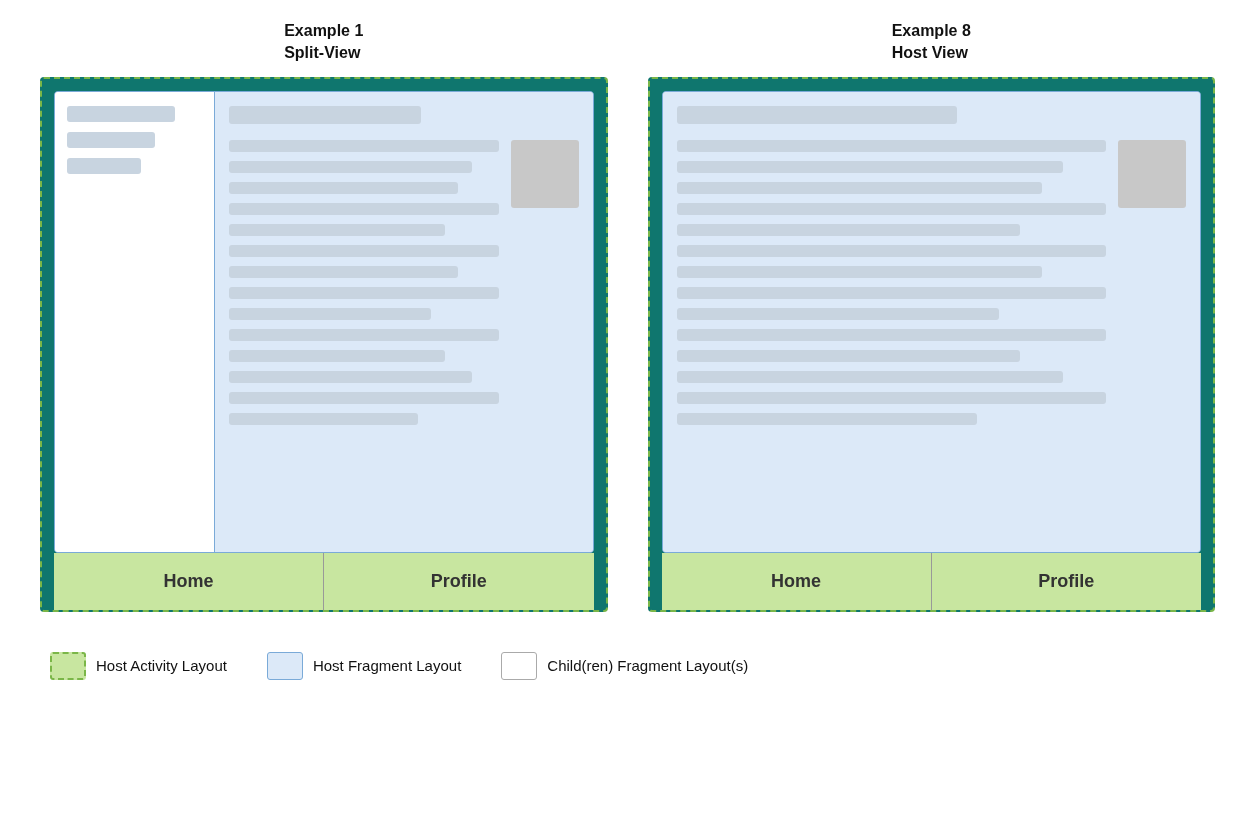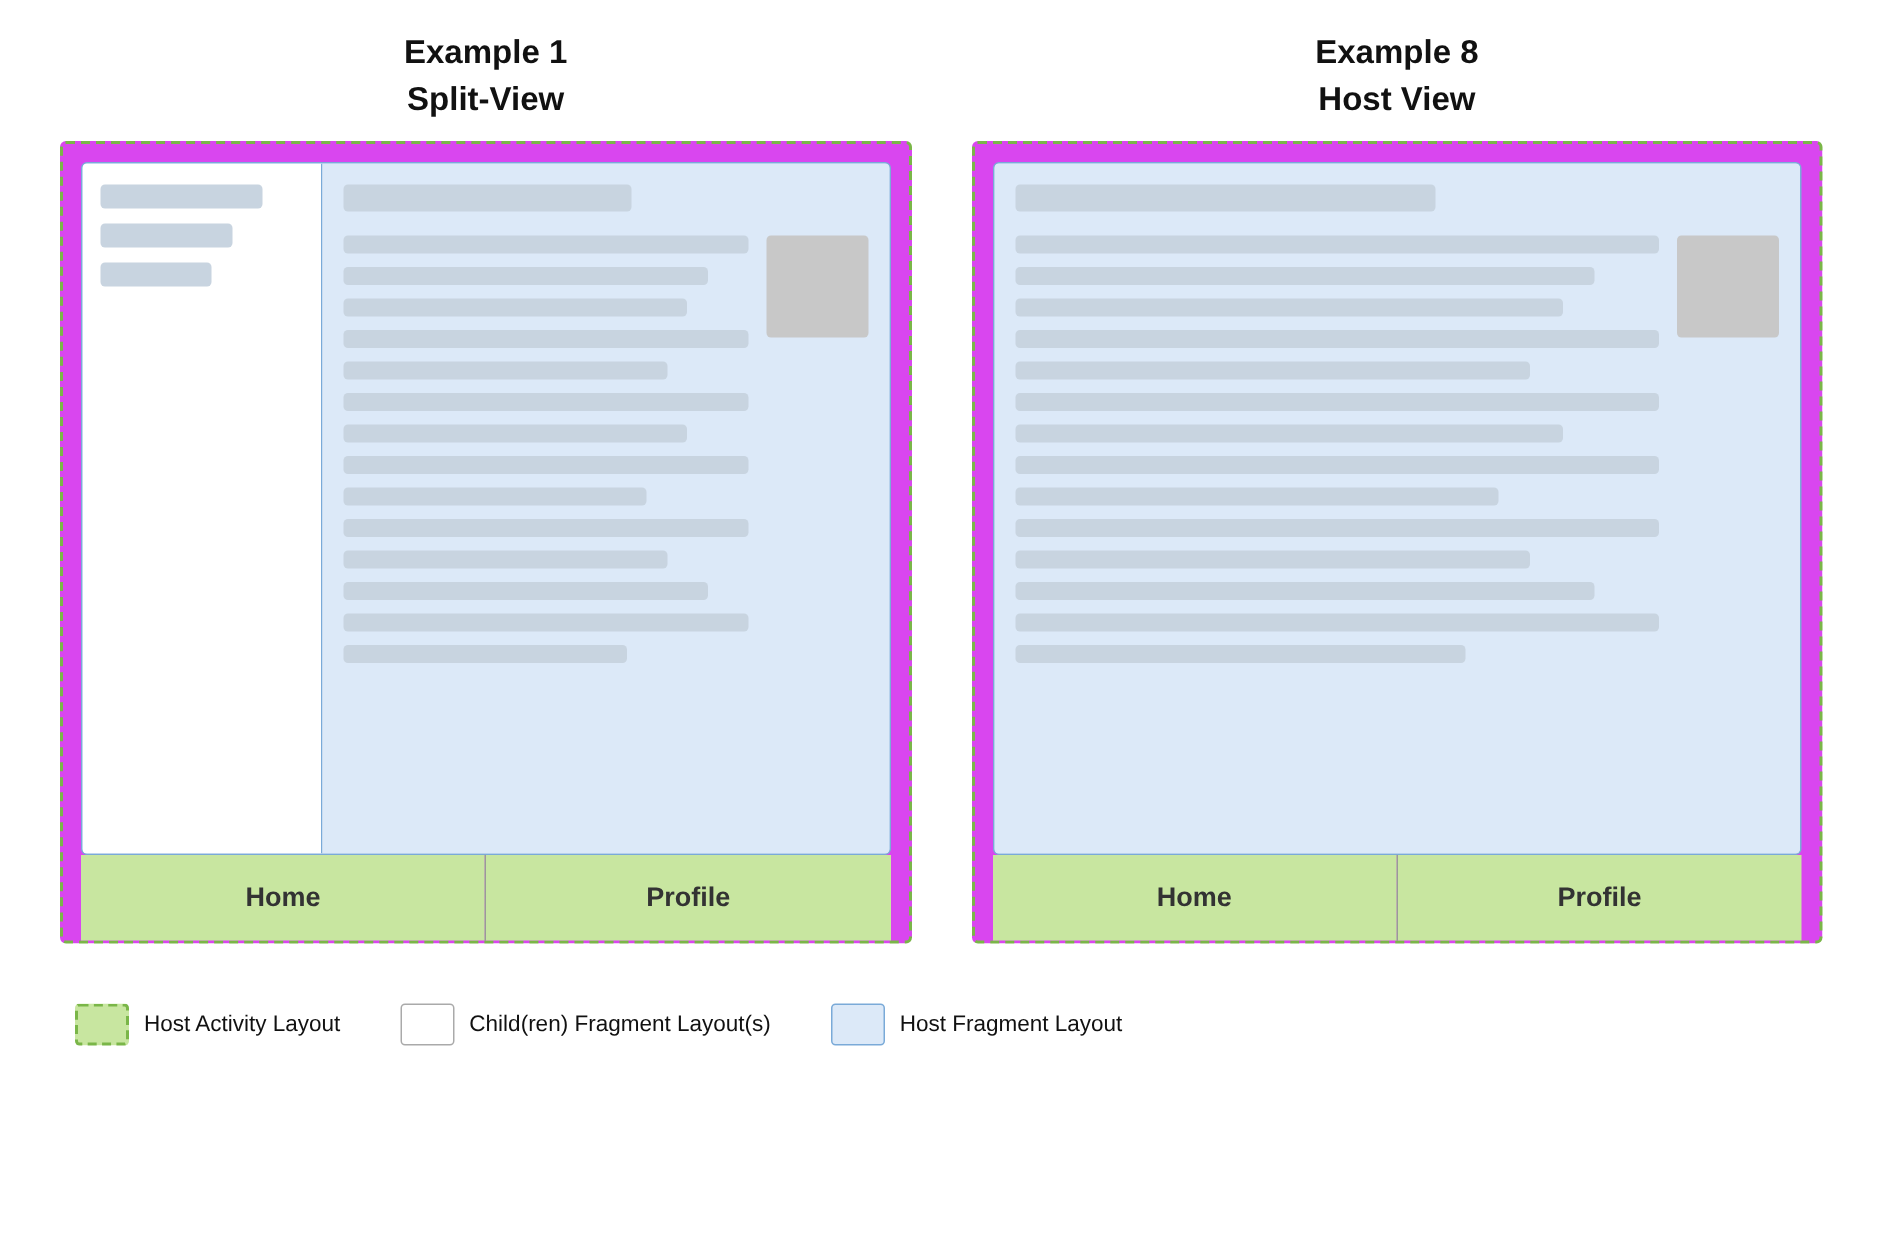--- a/index.html
+++ b/index.html
@@ -26,31 +26,30 @@
     }
 
     .example-block {
       display: flex;
       flex-direction: column;
       align-items: center;
       width: 570px;
     }
 
     .example-title {
-      text-align: center;
-      font-size: 22px;
+      font-size: 16px;
       font-weight: bold;
       color: #111;
       margin-bottom: 12px;
       line-height: 1.4;
     }
 
     
     .green-container {
-      background: #d946ef;
+      background: #0f766e;
       border: 2px dashed #7ab648;
       border-radius: 4px;
       width: 100%;
       padding: 12px 12px 0 12px;
     }
 
     
     .blue-container {
       background: #dce9f8;
       border: 1.5px solid #7aaad8;
@@ -326,22 +325,22 @@
     </div>
 
   </div>
 
   <div class="legend">
     <div class="legend-item">
       <div class="legend-box green"></div>
       <span class="legend-label">Host Activity Layout</span>
     </div>
     <div class="legend-item">
+      <div class="legend-box blue"></div>
+      <span class="legend-label">Host Fragment Layout</span>
+    </div>
+    <div class="legend-item">
       <div class="legend-box white"></div>
       <span class="legend-label">Child(ren) Fragment Layout(s)</span>
     </div>
-    <div class="legend-item">
-      <div class="legend-box blue"></div>
-      <span class="legend-label">Host Fragment Layout</span>
-    </div>
   </div>
 
 </div>
 
 </body></html>

